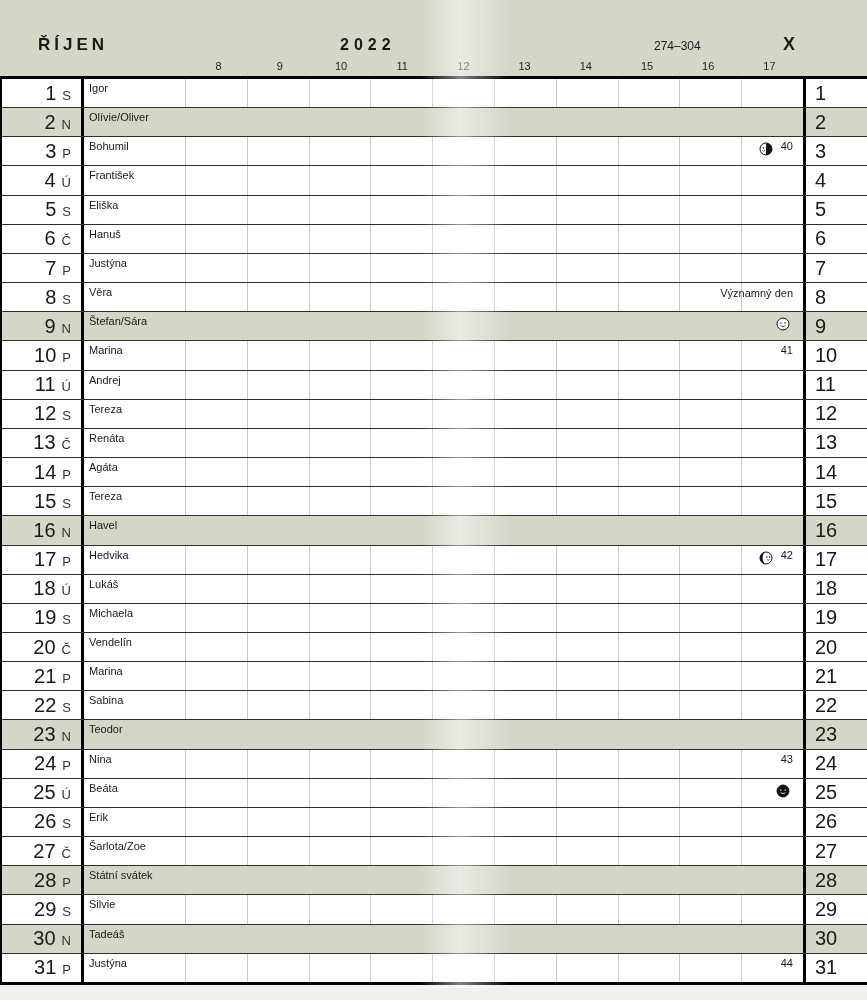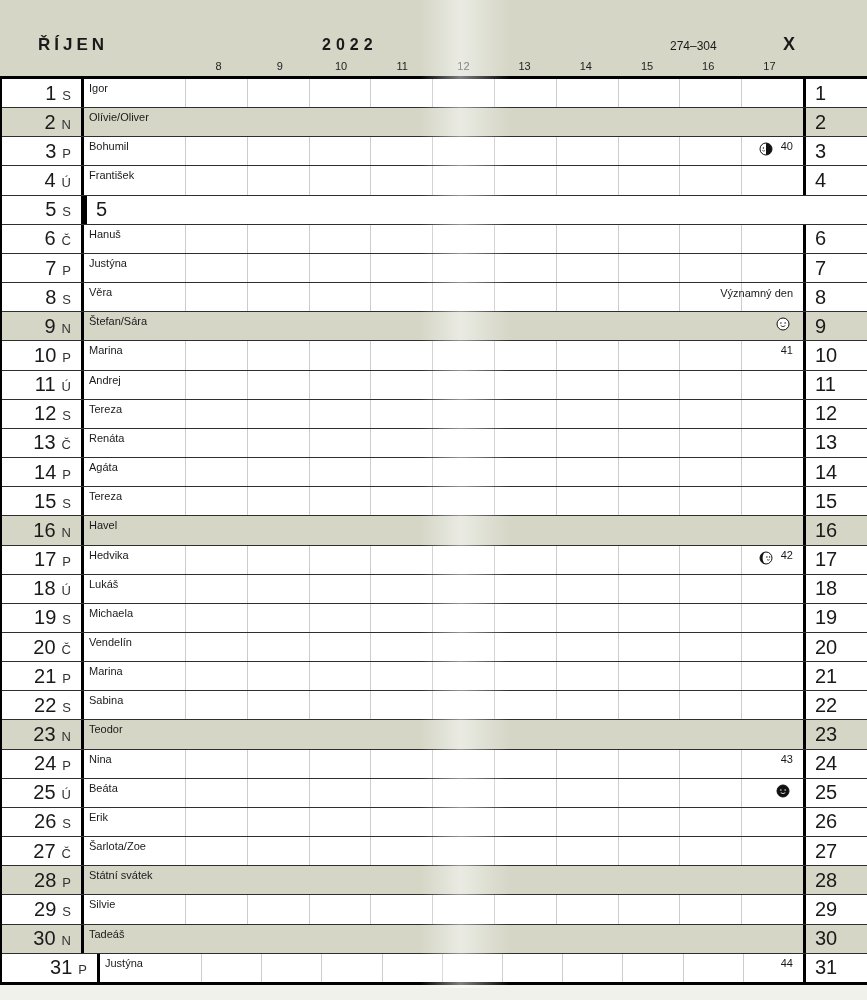--- a/index.html
+++ b/index.html
@@ -10,30 +10,30 @@
     --ink:#1a1a1a;
   }
   *{margin:0;padding:0;box-sizing:border-box;}
   html,body{width:867px;}
   body{font-family:"Liberation Sans","DejaVu Sans",sans-serif;background:#fff;}
   .page{position:relative;width:867px;height:1000px;background:var(--page);overflow:hidden;}
 
   
   .header{position:relative;width:867px;height:76px;background:var(--sage);}
   .month-title{position:absolute;left:38px;top:35px;font-size:17px;font-weight:bold;letter-spacing:4px;color:var(--ink);}
-  .year-title{position:absolute;left:322px;top:36px;font-size:16px;font-weight:bold;letter-spacing:5px;color:var(--ink);}
-  .day-range{position:absolute;left:654px;top:39px;font-size:12px;color:var(--ink);margin-left:16px;}
+  .year-title{position:absolute;left:340px;top:36px;font-size:16px;font-weight:bold;letter-spacing:5px;color:var(--ink);}
+  .day-range{position:absolute;left:654px;top:39px;font-size:12px;color:var(--ink);}
   .month-roman{position:absolute;left:783px;top:34px;font-size:18px;font-weight:bold;color:var(--ink);}
   .hours-header{position:absolute;left:188px;bottom:4px;width:612px;display:flex;}
   .hours-header span{flex:1;text-align:center;font-size:11px;color:#222;}
 
   
   .calendar{width:867px;height:909px;background:#fff;border-top:3px solid #000;border-bottom:3px solid #000;border-left:2px solid #000;display:flex;flex-direction:column;}
   .row{flex:1;display:flex;border-bottom:1px solid var(--rowline);background:#fff;}
-  .row:last-child{border-bottom:none;padding-left:16px;}
+  .row:last-child{border-bottom:none;}
   .row.highlight{background:var(--sage);}
   .row.highlight .hour-cell{border-left-color:transparent;}
   .row.highlight .left-col,.row.highlight .right-col{background:var(--sage);}
 
   .left-col{width:82px;display:flex;justify-content:flex-end;align-items:center;gap:6px;padding-right:10px;border-right:3px solid #000;background:#fff;}
   .daynum{font-size:20px;color:var(--ink);}
   .wd{font-size:13px;color:#333;margin-top:4px;}
 
   .grid{flex:1;display:flex;position:relative;}
   .name{width:101px;padding:3px 0 0 5px;font-size:11px;color:var(--ink);white-space:nowrap;overflow:visible;z-index:2;}
@@ -169,20 +169,33 @@
         </div>
         <div class="right-col">
           <span class="daynum-r">4</span>
         </div>
       </div>
       <div class="row">
         <div class="left-col">
           <span class="daynum">5</span>
           <span class="wd">S</span>
         </div>
+        <div class="grid">
+          <span class="name">Eliška</span>
+          <div class="hour-cell"></div>
+          <div class="hour-cell"></div>
+          <div class="hour-cell"></div>
+          <div class="hour-cell"></div>
+          <div class="hour-cell"></div>
+          <div class="hour-cell"></div>
+          <div class="hour-cell"></div>
+          <div class="hour-cell"></div>
+          <div class="hour-cell"></div>
+          <div class="hour-cell"></div>
+        </div>
         <div class="right-col">
           <span class="daynum-r">5</span>
         </div>
       </div>
       <div class="row">
         <div class="left-col">
           <span class="daynum">6</span>
           <span class="wd">Č</span>
         </div>
         <div class="grid">

